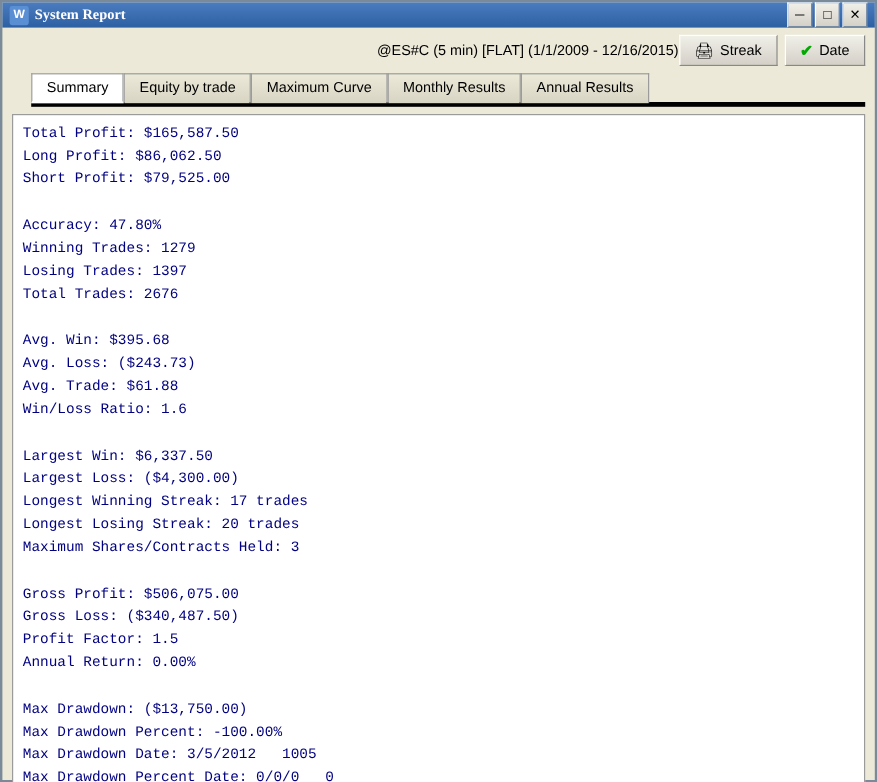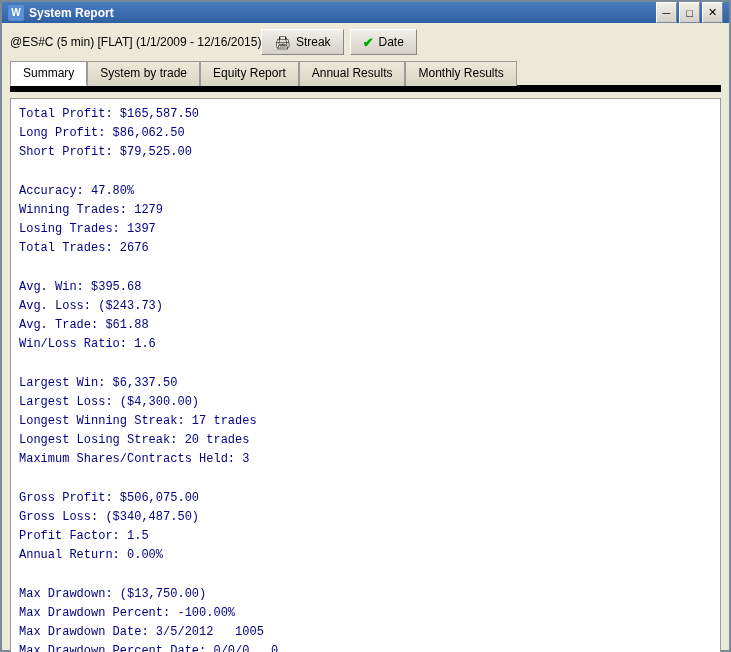--- a/index.html
+++ b/index.html
@@ -40,20 +40,21 @@
       border-radius: 2px;
       display: flex;
       align-items: center;
       justify-content: center;
       font-size: 10px;
       color: white;
     }
 
     .title-bar-title {
       flex: 1;
+      font-family: Liberation Serif, serif;
     }
 
     .title-bar-buttons {
       display: flex;
       gap: 2px;
     }
 
     .title-btn {
       width: 21px;
       height: 21px;
@@ -73,21 +74,21 @@
       flex: 1;
       display: flex;
       flex-direction: column;
       padding: 6px 8px;
       gap: 6px;
     }
 
     .header-bar {
       display: flex;
       align-items: center;
-      justify-content: flex-start;
+      justify-content: flex-end;
     }
 
     .instrument-label {
       font-size: 12px;
       color: #000;
       font-weight: normal;
     }
 
     .header-buttons {
       display: flex;
@@ -114,21 +115,22 @@
 
     .done-icon {
       color: #00aa00;
       font-size: 13px;
       font-weight: bold;
     }
 
     .tabs-row {
       display: flex;
       gap: 0;
-      border-bottom: 7px solid #000000;
+      border-bottom: 4px solid #000000;
+      margin-left: 16px;
     }
 
     .tab {
       padding: 4px 12px;
       background: linear-gradient(to bottom, #ece9d8 0%, #d8d4c4 100%);
       border: 1px solid #9b9b9b;
       border-bottom: none;
       cursor: pointer;
       font-size: 12px;
       color: #000;
@@ -211,30 +213,30 @@
           <span>Date</span>
         </button>
       </div>
     </div>
 
     <div class="tabs-row">
       <div class="tab active">
         <span>Summary</span>
       </div>
       <div class="tab">
-        <span>System by trade</span>
-      </div>
-      <div class="tab">
-        <span>Equity Report</span>
+        <span>Equity by trade</span>
+      </div>
+      <div class="tab">
+        <span>Maximum Curve</span>
+      </div>
+      <div class="tab">
+        <span>Monthly Results</span>
       </div>
       <div class="tab">
         <span>Annual Results</span>
-      </div>
-      <div class="tab">
-        <span>Monthly Results</span>
       </div>
     </div>
 
     <div class="report-panel">
       <div class="report-content" id="report-content-lines">Total Profit: $165,587.50
 Long Profit: $86,062.50
 Short Profit: $79,525.00
 
 Accuracy: 47.80%
 Winning Trades: 1279

